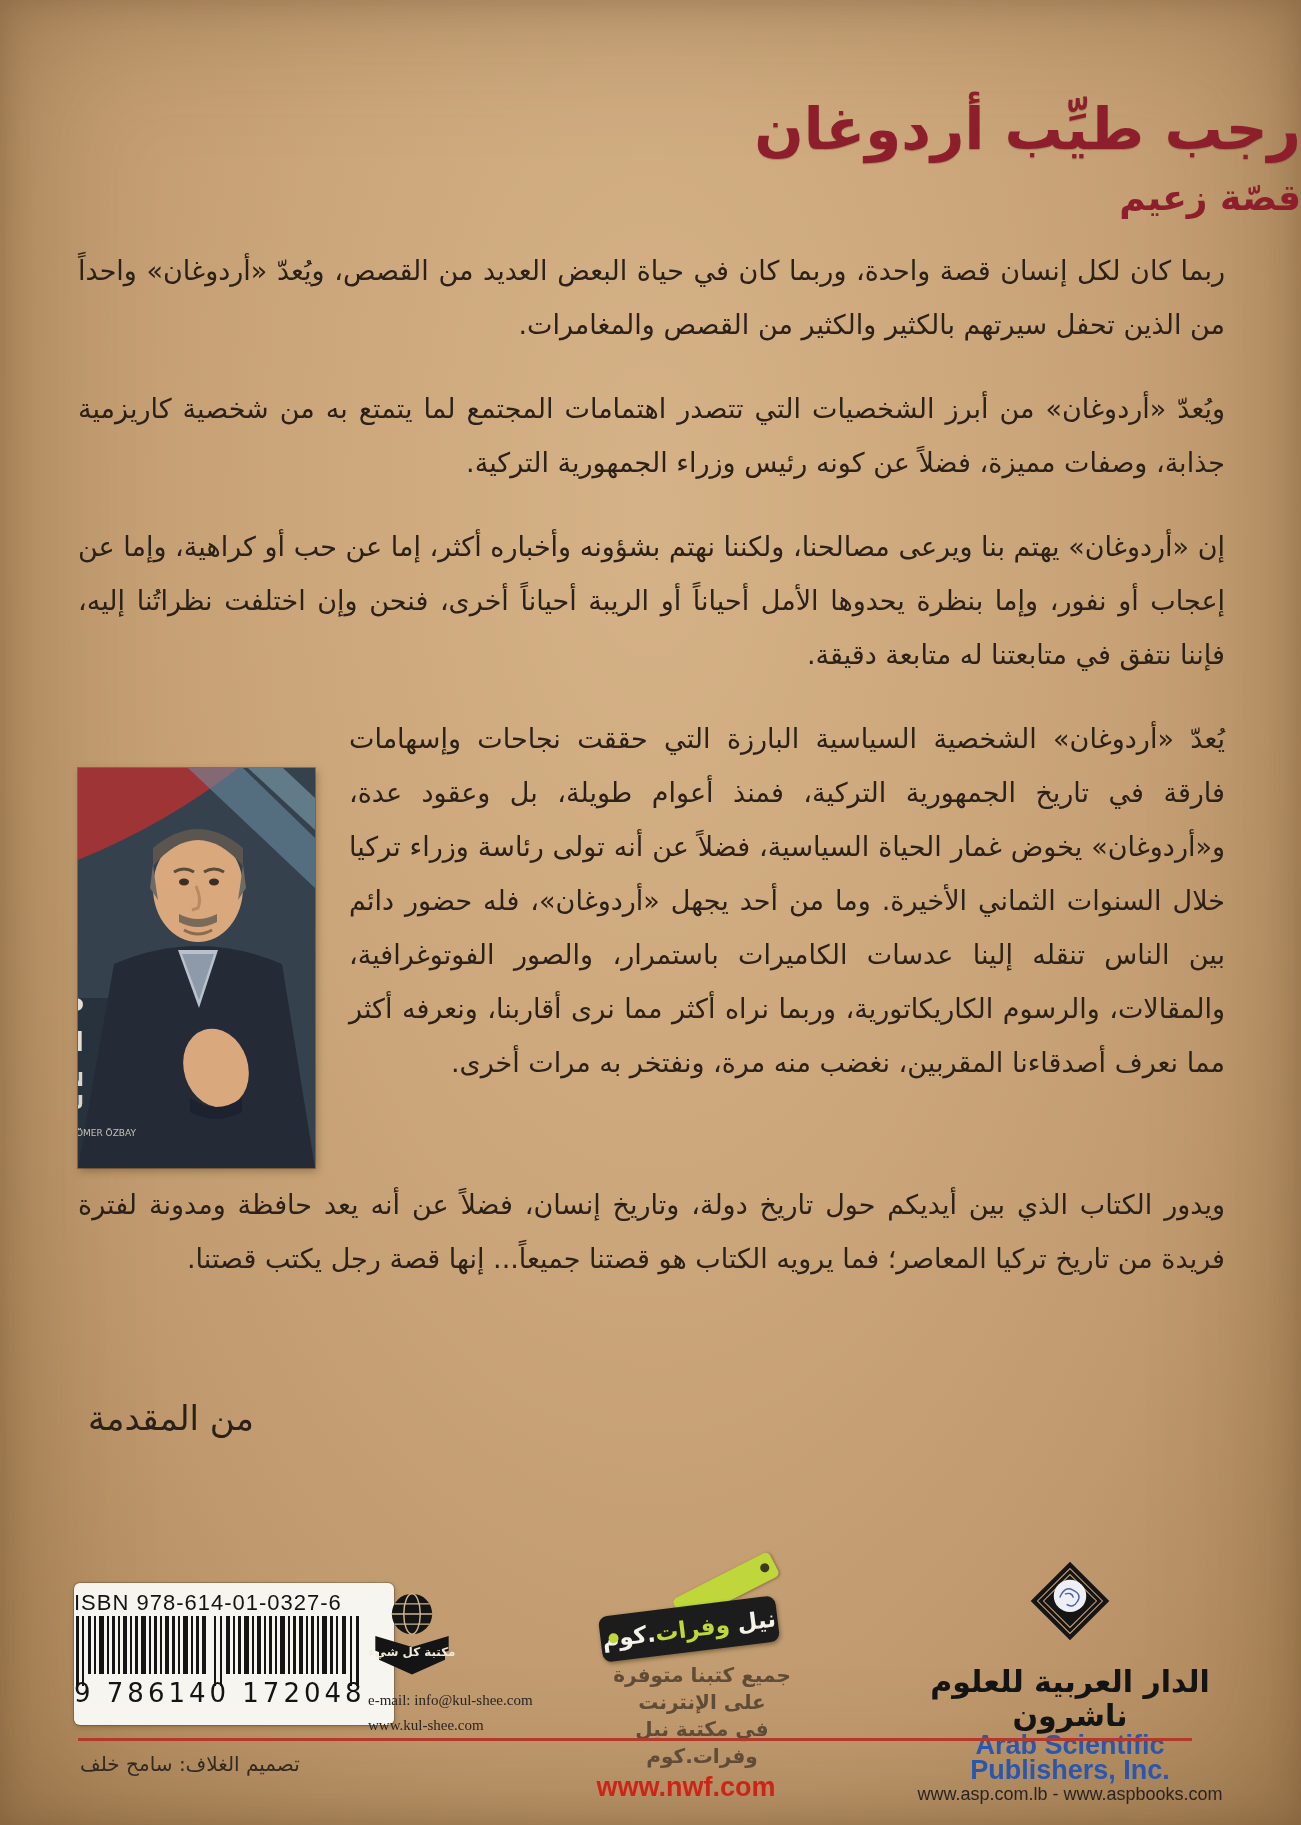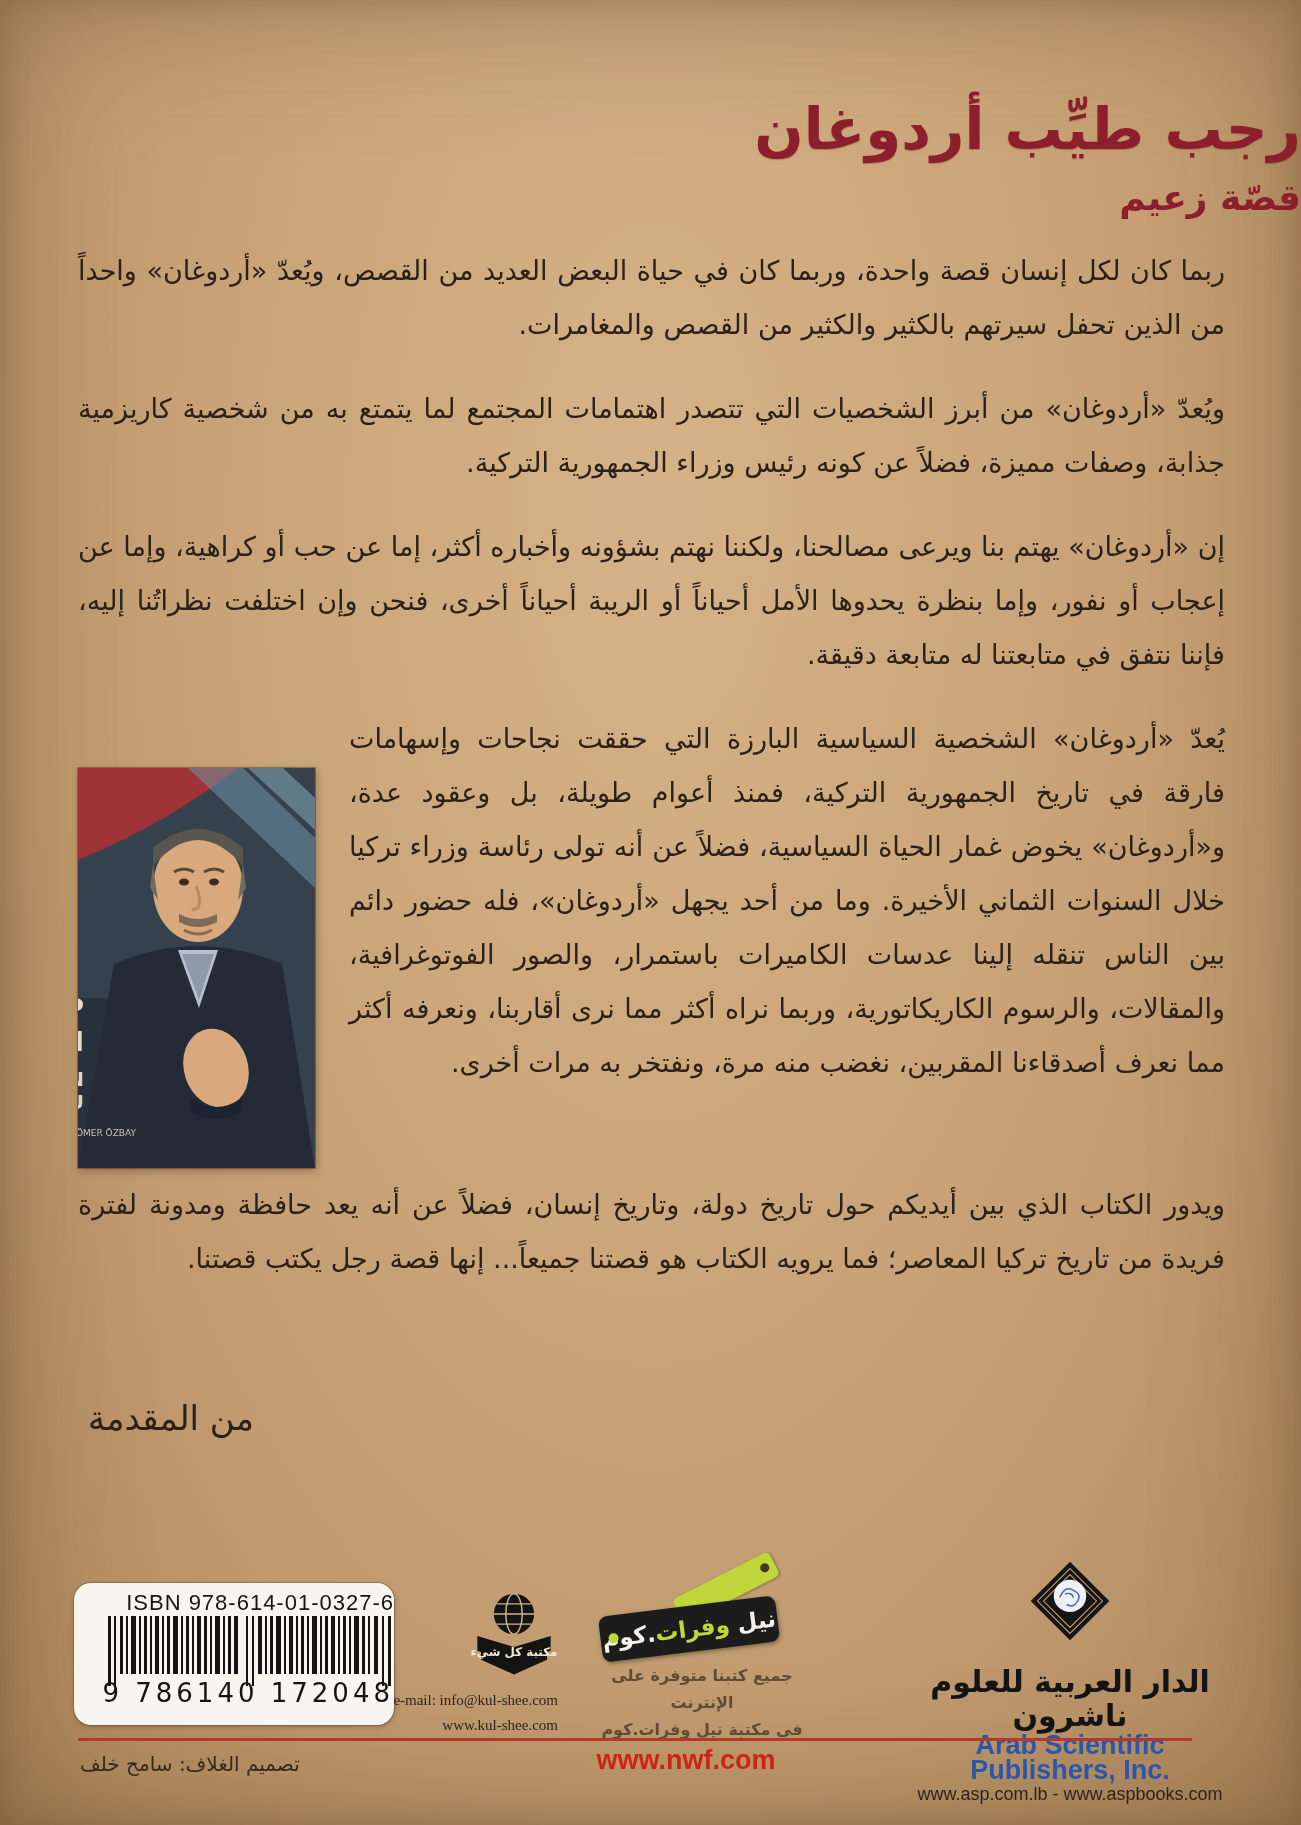--- a/index.html
+++ b/index.html
@@ -38,34 +38,34 @@
   }
   .photo-frame svg{ display:block; }
   .para-last{ clear:left; }
   .attribution{
     position:absolute; left:88px; top:1398px;
     font-size:34px; font-weight:normal; color:#2b2118;
   }
   
   .barcode-box{
     position:absolute; left:74px; top:1583px; width:320px; height:142px;
-    background:#f7f5f0; border-radius:17px;
+    background:#f7f5f0; border-radius:6px;
     box-shadow:0 0 0 1px rgba(0,0,0,.18), 1px 2px 5px rgba(60,35,15,.3);
-    text-align:right; direction:ltr; overflow:hidden;
+    text-align:left; direction:ltr; overflow:hidden;
   }
   .isbn-label{
     font-family:"Liberation Sans", sans-serif;
     font-size:22px; color:#141414; letter-spacing:1px; margin-top:7px;
   }
   .barcode-digits{
     font-family:"DejaVu Sans", sans-serif;
     font-size:26px; color:#141414; letter-spacing:4px; margin-top:-14px;
   }
   .kulshee{
-    position:absolute; left:368px; top:1590px; width:190px; text-align:right; direction:ltr;
+    position:absolute; left:368px; top:1590px; width:190px; text-align:left; direction:ltr;
   }
   .kulshee-contact{
     font-family:"Liberation Serif", serif;
     font-size:15px; color:#2a2420; line-height:21px; margin-top:4px;
   }
   .nwf{
     position:absolute; left:566px; top:1566px; width:240px; text-align:center;
   }
   .nwf-tags{ position:relative; height:96px; }
   .nwf-tag-small{
@@ -81,21 +81,21 @@
     position:absolute; right:28px; top:40px; width:178px; height:46px;
     background:#1c1c1c; border-radius:9px; transform:rotate(-7deg);
     color:#f5f2ea; font-size:23px; font-weight:bold; line-height:46px;
     box-shadow:1px 2px 4px rgba(40,30,10,.45);
   }
   .nwf-tag-big .lime{ color:#bfd73a; }
   .nwf-tag-big::after{
     content:""; position:absolute; left:8px; top:18px; width:10px; height:10px;
     border-radius:50%; background:#bfd73a;
   }
-  .nwf-line{ font-size:16px; font-weight:bold; color:#5f4b36; line-height:27px;margin-left:32px; }
+  .nwf-line{ font-size:20px; font-weight:bold; color:#5f4b36; line-height:27px;margin-left:32px; }
   .nwf-url{
     font-family:"Liberation Sans", sans-serif; direction:ltr;
     font-size:27px; font-weight:bold; color:#ce2418; margin-top:2px;
   }
   .asp{
     position:absolute; left:905px; top:1560px; width:330px; text-align:center;
   }
   .asp-name-ar{ font-size:30px; font-weight:bold; color:#141414; line-height:34px; margin-top:19px; }
   .asp-name-en{
     font-family:"Liberation Sans", sans-serif; direction:ltr;

